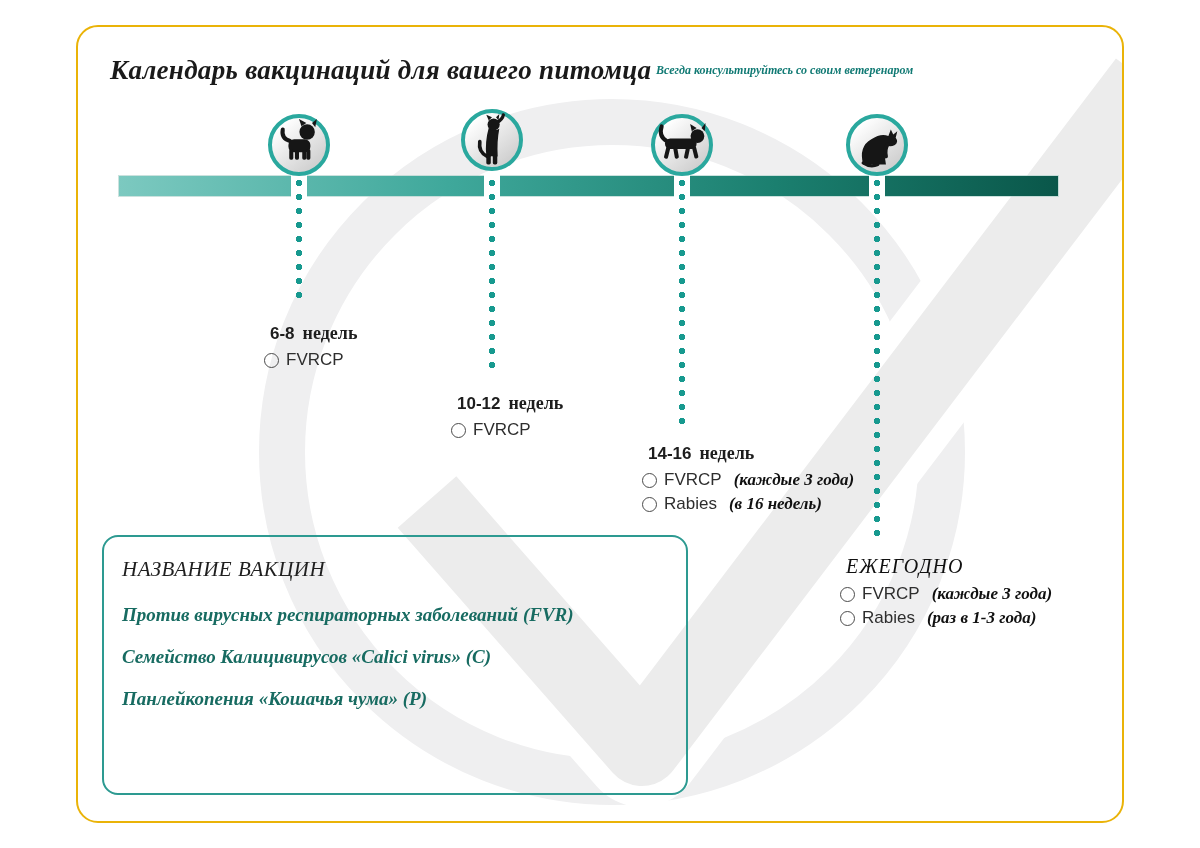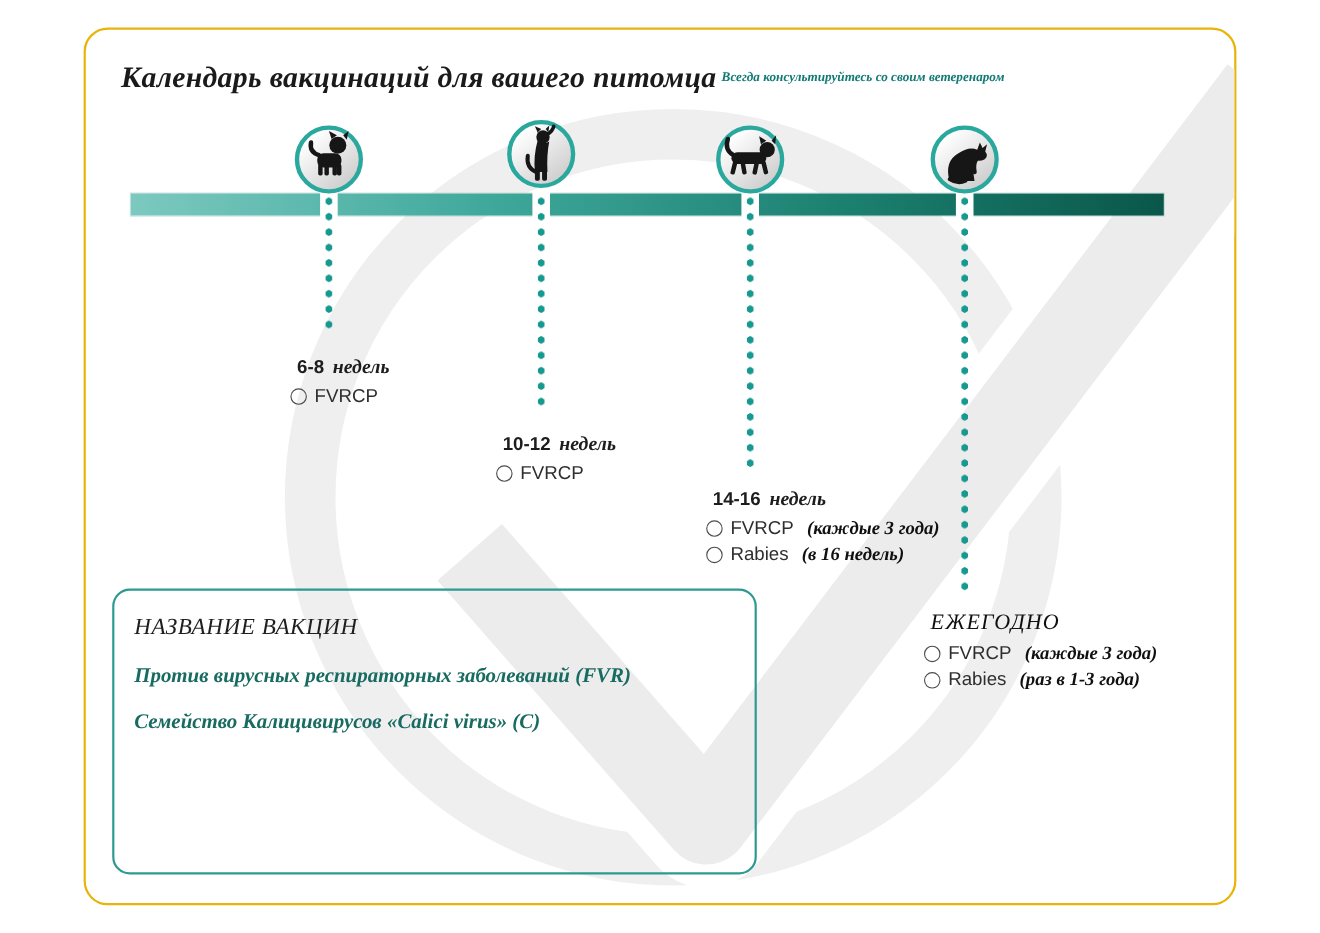--- a/index.html
+++ b/index.html
@@ -53,21 +53,21 @@
     display:flex; align-items:center; justify-content:center;
   }
   .b1{left:190px; top:87px;} .b2{left:383px; top:82px;} .b3{left:573px; top:87px;} .b4{left:768px; top:87px;}
   .badge svg{ overflow:visible; }
 
   
   .mlabel { position:absolute; z-index:5; white-space:nowrap; }
   .l1{left:186px; top:296px;} .l2{left:373px; top:366px;} .l3{left:564px; top:416px;} .l4{left:762px; top:528px;}
   .age-line { margin-left:6px; margin-bottom:4px; }
   .age { font-family:"Liberation Sans", sans-serif; font-weight:700; font-size:17px; color:#1d1d1d; }
-  .unit { font-family:"Liberation Serif", serif; font-style:italic; font-weight:700; font-size:18px; color:#1d1d1d; margin-left:8px; }
+  .unit { font-family:"Liberation Serif", serif; font-weight:700; font-size:18px; color:#1d1d1d; margin-left:8px; }
   .age.yearly { font-family:"Liberation Serif", serif; font-style:italic; font-weight:400; font-size:20px; letter-spacing:1px; color:#101010; }
   .vax-row { display:flex; align-items:center; height:24px; }
   .ring {
     display:inline-block; width:15px; height:15px; border-radius:50%;
     border:1.5px solid #4b4b4b; background:transparent; margin-right:7px; flex:none;
   }
   .vax-name { font-family:"Liberation Sans", sans-serif; font-size:17px; color:#2e2e2e; }
   .vax-note { font-family:"Liberation Serif", serif; font-style:italic; font-weight:700; font-size:17px; color:#101010; margin-left:12px; }
   .vax-note:empty { display:none; }
 
@@ -215,15 +215,16 @@
       <span class="ring"></span>
       <span class="vax-name">Rabies</span>
       <span class="vax-note">(раз в 1-3 года)</span>
     </div>
   </div>
 
   <div class="legend">
     <div class="legend-title">НАЗВАНИЕ ВАКЦИН</div>
     <div class="legend-item">Против вирусных респираторных заболеваний (FVR)</div>
     <div class="legend-item">Семейство Калицивирусов «Calici virus» (C)</div>
+    <div class="legend-item">Панлейкопения «Кошачья чума» (P)</div>
   </div>
 
 </div>
 
 </body></html>

